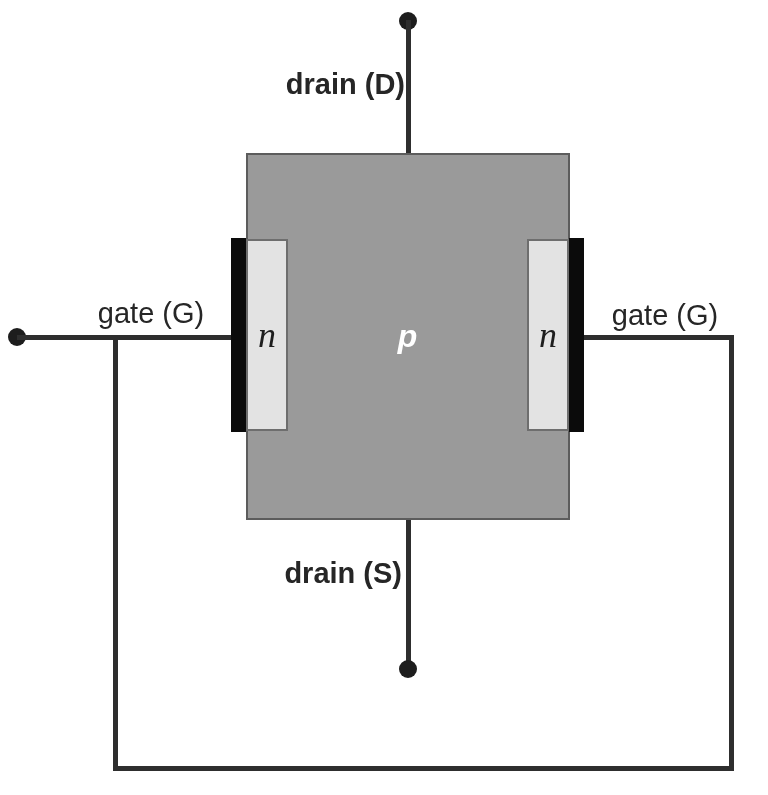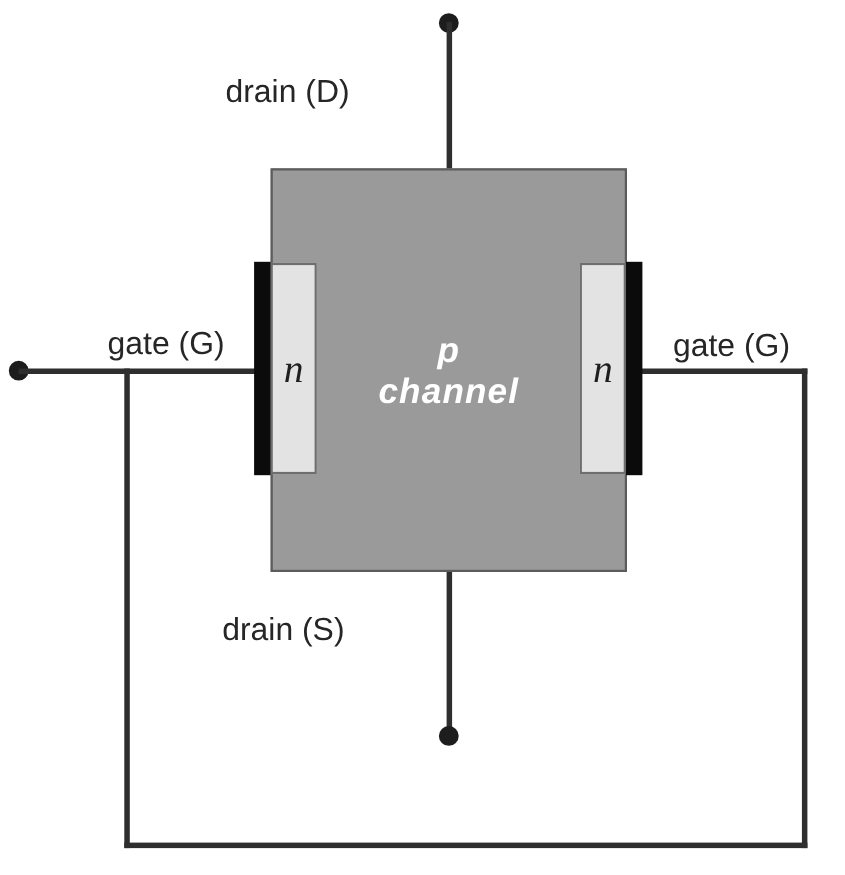--- a/index.html
+++ b/index.html
@@ -85,36 +85,35 @@
   }
 
   
   .term-label {
     position: absolute;
     color: #262626;
     font-size: 29px;
     line-height: 34px;
     white-space: nowrap;
   }
-  .align-right { text-align: left; }
+  .align-right { text-align: right; font-weight: bold; }
   .align-center { text-align: center; }
 </style>
 </head>
 <body>
 
 <div class="diagram">
 
   <div class="dot" style="left:399px; top:12px;"></div>
   <div class="wire" style="left:406px; top:20px; width:5px; height:134px;"></div>
   <div class="term-label align-right" style="left:205px; top:67px; width:200px;">drain (D)</div>
 
   <div class="channel-rect">
     <div class="channel-label">
       <div>p</div>
-      <div>channel</div>
     </div>
   </div>
 
   <div class="gate-bar" style="left:231px;"></div>
   <div class="n-region" style="left:246px;">
     <span class="n-label">n</span>
   </div>
 
   <div class="n-region" style="left:527px;">
     <span class="n-label">n</span>

